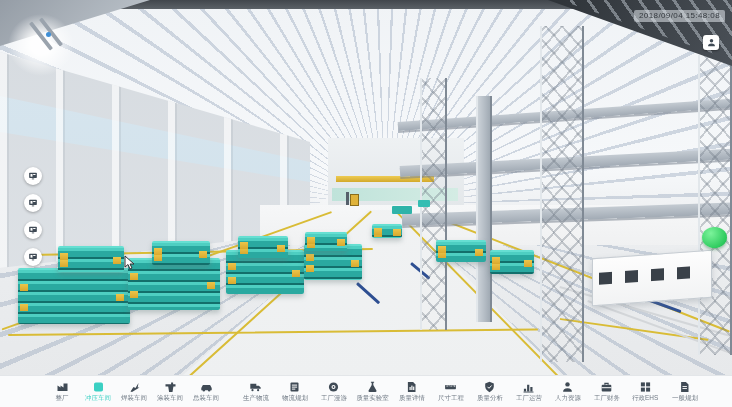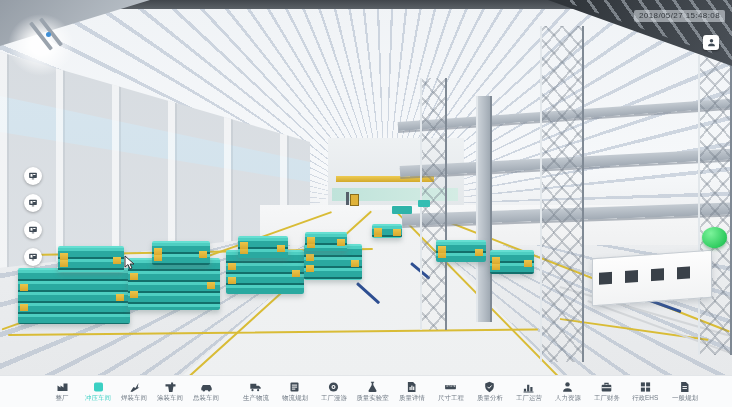--- a/index.html
+++ b/index.html
@@ -150,21 +150,21 @@
     <div class="abs panelwin">
         <div class="cells"></div>
       </div>
     <div class="abs greenblob"></div>
 
     <svg id="cursor" class="abs" viewBox="0 0 11 15">
       <path d="M1 1 L1 12 L4 9.5 L6 14 L8 13 L6 9 L10 9 Z" fill="#fff" stroke="#333" stroke-width="1"></path>
     </svg>
   </div>
 
-  <div id="timestamp" class="abs">2018/05/27 15:48:08</div>
+  <div id="timestamp" class="abs">2018/09/04 15:48:08</div>
 
   <div id="user-btn" class="abs">
     <svg viewBox="0 0 12 12">
         <circle cx="6" cy="3.6" r="2.3" fill="#3f4a55"></circle>
         <path d="M1.4 11a4.6 3.8 0 0 1 9.2 0z" fill="#3f4a55"></path>
       </svg>
   </div>
 
   <div id="side-buttons" class="abs">
       <div class="sidebtn">

